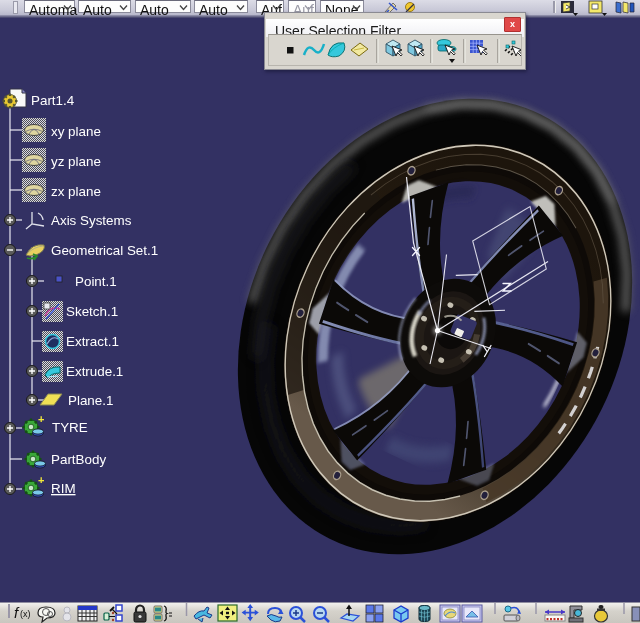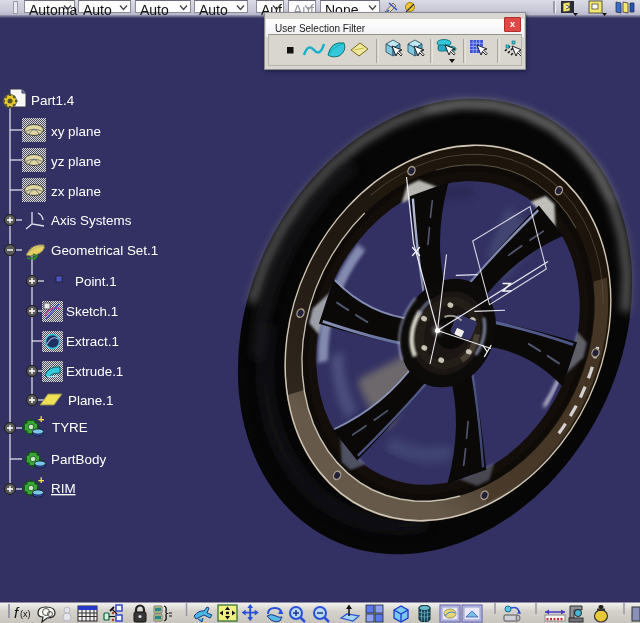--- a/index.html
+++ b/index.html
@@ -10,21 +10,21 @@
 #topbar .botline{position:absolute;left:0;top:15px;width:640px;height:3px;background:linear-gradient(#9e9eb4,#3a3964);}
 .combo{position:absolute;top:0;height:13px;background:#fdfdfd;border:1px solid #8a8a9a;
 border-top-color:#6a6a7a;box-sizing:border-box;font-size:14px;color:#111;}
 .combo span{position:absolute;left:4px;top:1px;}
 .combo .chv{position:absolute;left:auto;right:2px;top:3px;width:9px;height:7px;}
 .chv svg{display:block}
 #viewport{position:absolute;left:0;top:18px;width:640px;height:584px;background:#333163;}
 #palette{position:absolute;left:264px;top:12px;width:260px;height:56px;
 background:#d9d6cf;border:1px solid #8a8a92;box-shadow:1px 2px 3px rgba(20,20,50,.55);}
 #palette .title{position:absolute;left:1px;top:6px;right:1px;height:18px;
-background:linear-gradient(#ffffff,#f0f0f4);color:#1a1a1a;font-size:10px;padding:3.5px 0 0 9px;box-sizing:border-box;}
+background:linear-gradient(#ffffff,#f0f0f4);color:#1a1a1a;font-size:14px;padding:3.5px 0 0 9px;box-sizing:border-box;}
 #palette .xbtn{position:absolute;right:4px;top:4px;width:15px;height:13px;background:#e04848;
 border:1px solid #b03030;color:#fff;font-size:9px;text-align:center;line-height:12px;font-weight:bold;border-radius:1px;}
 #palette .body{position:absolute;left:3px;right:3px;top:21px;bottom:3px;border:1px solid #b8b5ae;
 border-top-color:#97948d;background:#d9d6cf;}
 #botbar{position:absolute;left:0;top:602px;width:640px;height:21px;
 background:linear-gradient(#f2f1ee,#d5d2cb 40%,#c9c6bf);border-top:1px solid #8f8da0;box-sizing:border-box;}
 text{font-family:"Liberation Sans",sans-serif;}
 </style></head>
 <body>
 <div id="page">
@@ -330,21 +330,21 @@
         </span>
       </div>
 <div class="combo" style="left:288px;width:28px;color:#9a9aa6">
         <span>Auf</span>
         <span class="chv">
           <svg width="9" height="7" viewBox="0 0 9 7">
             <path d="M1,1.5 L4.5,5.5 L8,1.5" fill="none" stroke="#9a9aa6" stroke-width="1.3"></path>
           </svg>
         </span>
       </div>
-<div class="combo" style="left:320px;width:60px;color:#111">
+<div class="combo" style="left:320px;width:44px;color:#111">
         <span>None</span>
         <span class="chv">
           <svg width="9" height="7" viewBox="0 0 9 7">
             <path d="M1,1.5 L4.5,5.5 L8,1.5" fill="none" stroke="#444" stroke-width="1.3"></path>
           </svg>
         </span>
       </div>
 <svg class="abs" style="left:383px;top:0" width="40" height="16" viewBox="0 0 40 16">
 <path d="M2,12 L10,3 L13,6 L5,14 Z" fill="#e8d9a8" stroke="#555" stroke-width="0.8"></path>
 <path d="M3,13 L6,10 M6,3 L14,10" stroke="#3355cc" stroke-width="1.6"></path>

